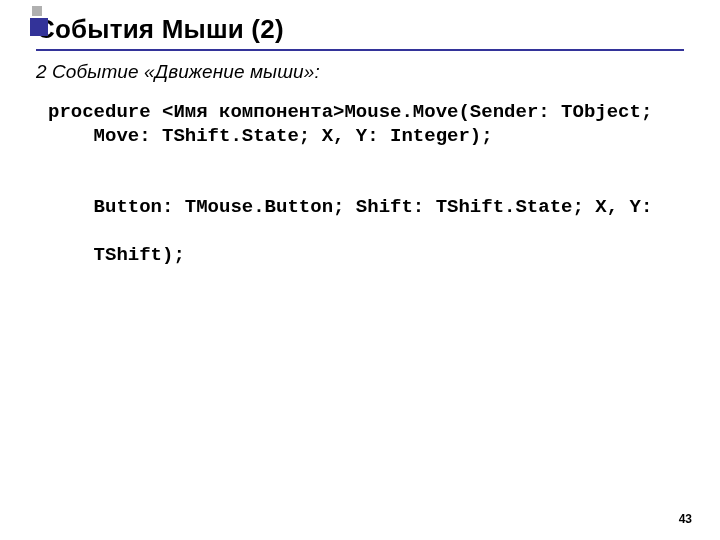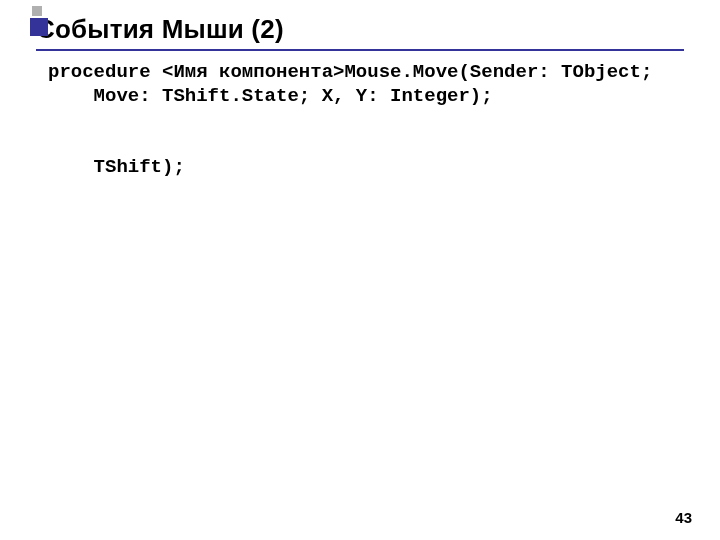--- a/index.html
+++ b/index.html
@@ -67,40 +67,42 @@
   }
   .codeblock .cont {
     display: block;
     padding-left: 2.4em;
     text-indent: 0;
   }
   .pagenum {
     position: absolute;
     right: 28px;
     bottom: 14px;
-    font-size: 15px;
+    font-size: 12px;
     font-weight: bold;
     color: #000;
   }
 </style>
 </head>
 <body>
 
 <div class="slide">
 
   <div class="title-wrap">
     <div class="bullet-sq">
       <div class="bullet-sq-inner"></div>
     </div>
     <h1 class="title">События Мыши (2)</h1>
     <hr class="rule">
   </div>
 
+  <p class="subhead">2 Событие «Движение мыши»:</p>
 
   <div class="codeblock"><span>procedure &lt;Имя компонента&gt;Mouse.Move(Sender: TObject;</span>
 <span class="cont">Move: TShift.State; X, Y: Integer);</span></div>
 
 
   <div class="codeblock">
+<span class="cont">Button: TMouse.Button; Shift: TShift.State; X, Y:</span>
 <span class="cont">TShift);</span></div>
 
   <div class="pagenum">43</div>
 </div>
 
 </body></html>

